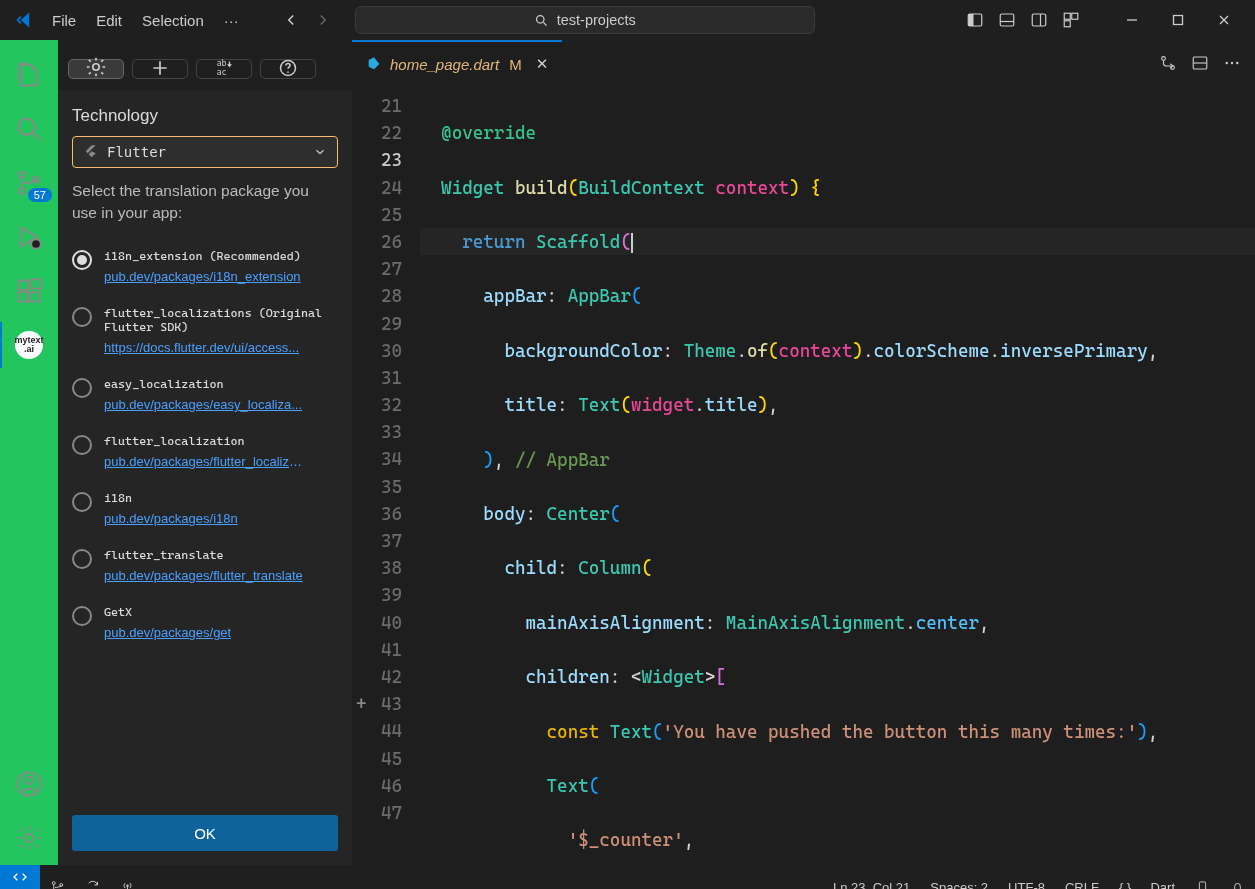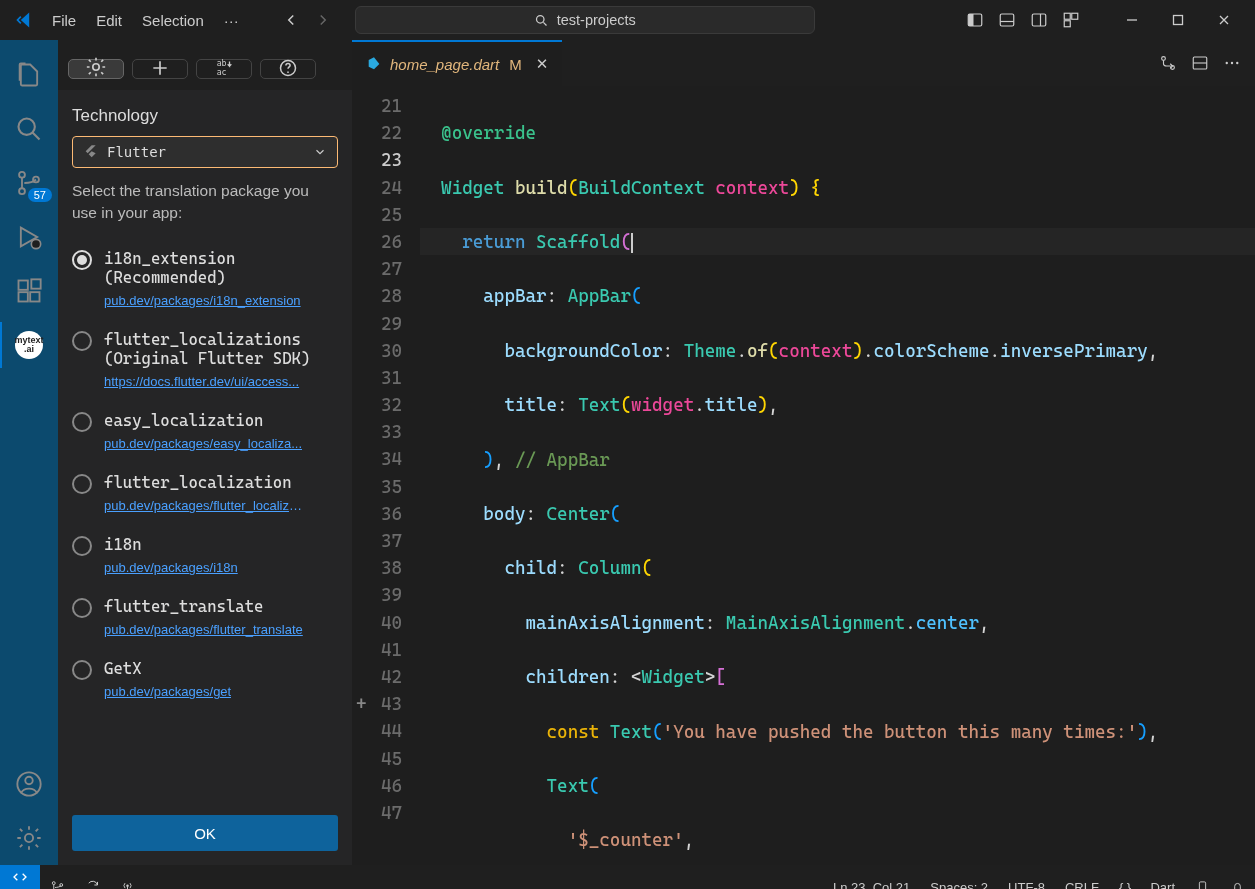--- a/index.html
+++ b/index.html
@@ -67,21 +67,21 @@
   display:flex;align-items:center;justify-content:center;
   color:#ccc; cursor:pointer;
 }
 
 
 .main { display: flex; height: calc(100% - 40px - 24px); }
 
 
 .activitybar {
   width: 58px;
-  background: #0c4a6e;
+  background: #22c55e;
   display:flex;
   flex-direction:column;
   align-items:center;
   padding-top: 8px;
 }
 .activitybar .act-item {
   width: 58px; height: 54px;
   display:flex;align-items:center;justify-content:center;
   color:#888; cursor:pointer;
   position:relative;
@@ -176,21 +176,21 @@
   border-radius:50%;
   flex-shrink:0;
   margin-top:1px;
   display:flex;align-items:center;justify-content:center;
 }
 .radio.selected { border-color:#ddd; }
 .radio.selected::after {
   content:"";
   width:10px;height:10px;border-radius:50%;background:#ddd;
 }
-.radio-item .text { font-size:16px; color:#ddd; font-family: "Cascadia Mono", Consolas, monospace; }
+.radio-item .text { font-size:12px; color:#ddd; font-family: "Cascadia Mono", Consolas, monospace; }
 .radio-item .link {
   color:#4aa0ff; font-size:13px; text-decoration:underline; display:block;margin-top:6px;
   font-family: "Segoe UI", sans-serif;
   max-width: 200px; overflow:hidden; text-overflow:ellipsis; white-space:nowrap;
 }
 .ok-button {
   background:#0e639c;
   color:#fff;
   height:36px;
   border:none;

